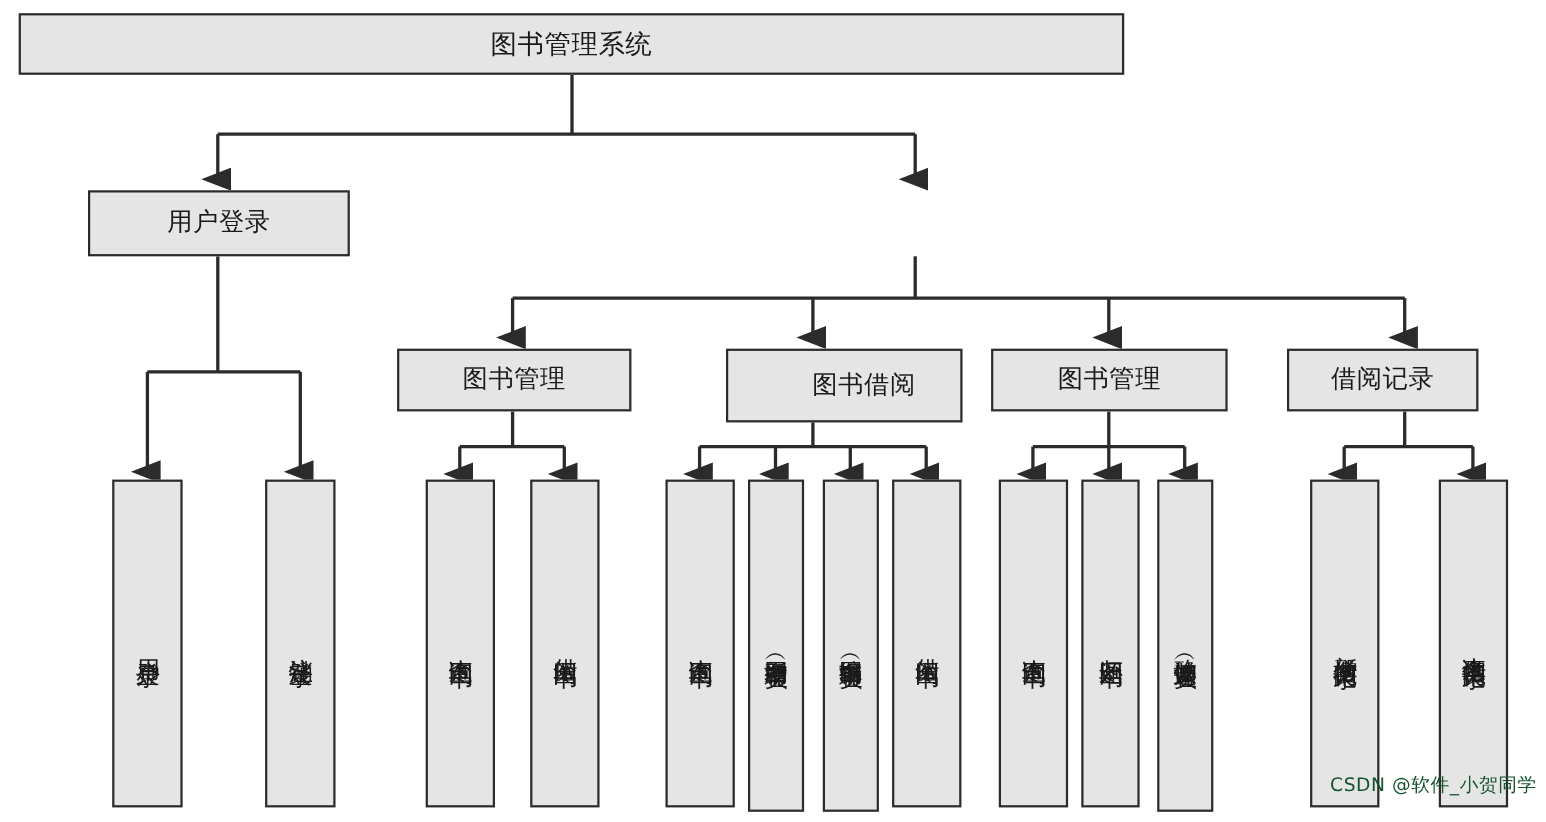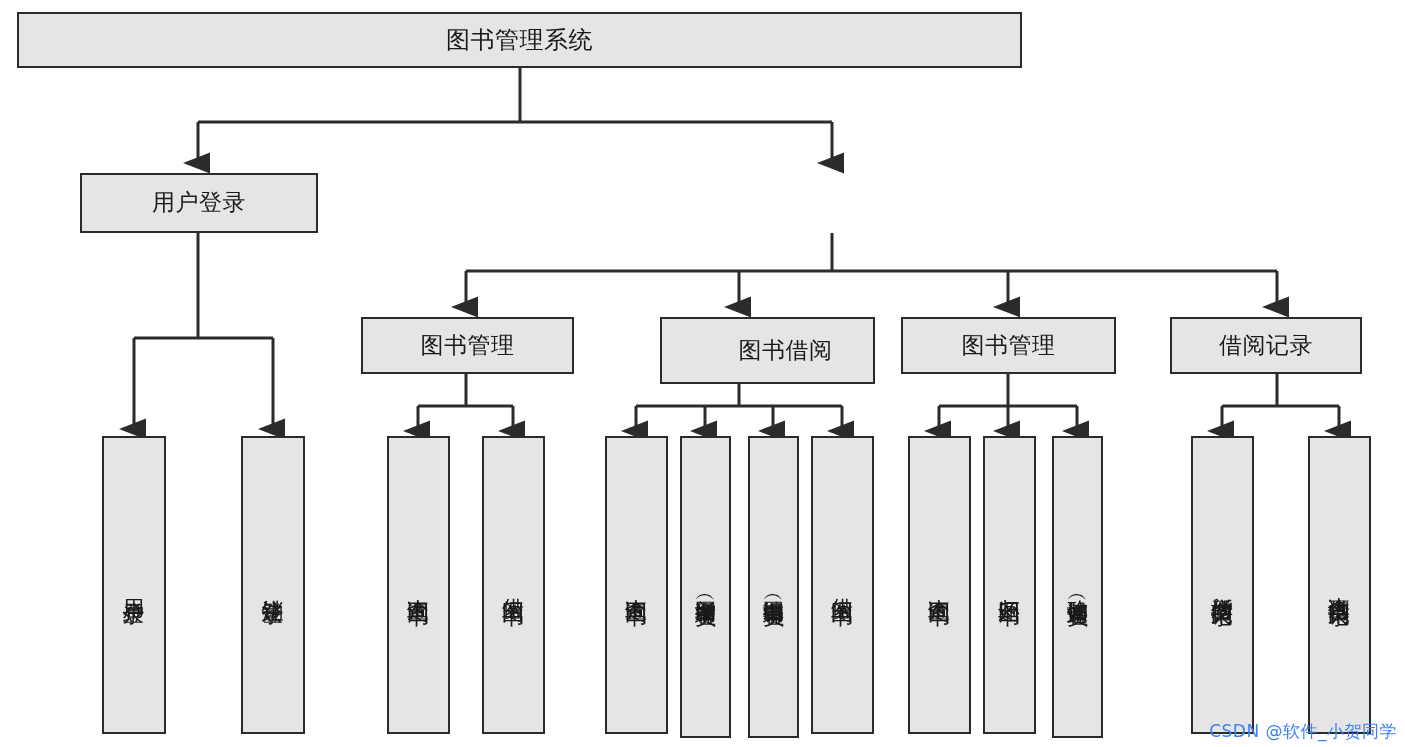--- a/index.html
+++ b/index.html
@@ -46,23 +46,23 @@
     font-size:22px;
     line-height:1.05;
     letter-spacing:2px;
     max-height:100%;
   }
   .node.v.narrow .label{font-size:21px;letter-spacing:1px;}
 
   #watermark{
     position:absolute;
     right:8px;
-    bottom:4px;
+    bottom:22px;
     font-size:17px;
-    color:#3b82f6;
+    color:#14532d;
     letter-spacing:0.5px;
     z-index:3;
     white-space:nowrap;
   }
 </style>
 </head>
 <body>
 
 <div id="canvas">
 
@@ -130,21 +130,21 @@
   </div>
 
   <div class="node h" style="left:660px;top:317px;width:215px;height:67px;padding-left:36px;">
     <span class="label">图书借阅</span>
   </div>
 
   <div class="node h" style="left:901px;top:317px;width:215px;height:57px;">
     <span class="label">图书管理</span>
   </div>
 
-  <div class="node h" style="left:1170px;top:317px;width:192px;height:57px;">
+  <div class="node h" style="left:1170px;top:317px;width:174px;height:57px;">
     <span class="label">借阅记录</span>
   </div>
 
   <div class="node v" style="left:102px;top:436px;width:64px;height:298px;">
     <span class="label">用户登录</span>
   </div>
 
   <div class="node v" style="left:241px;top:436px;width:64px;height:298px;">
     <span class="label">注销登录</span>
   </div>

